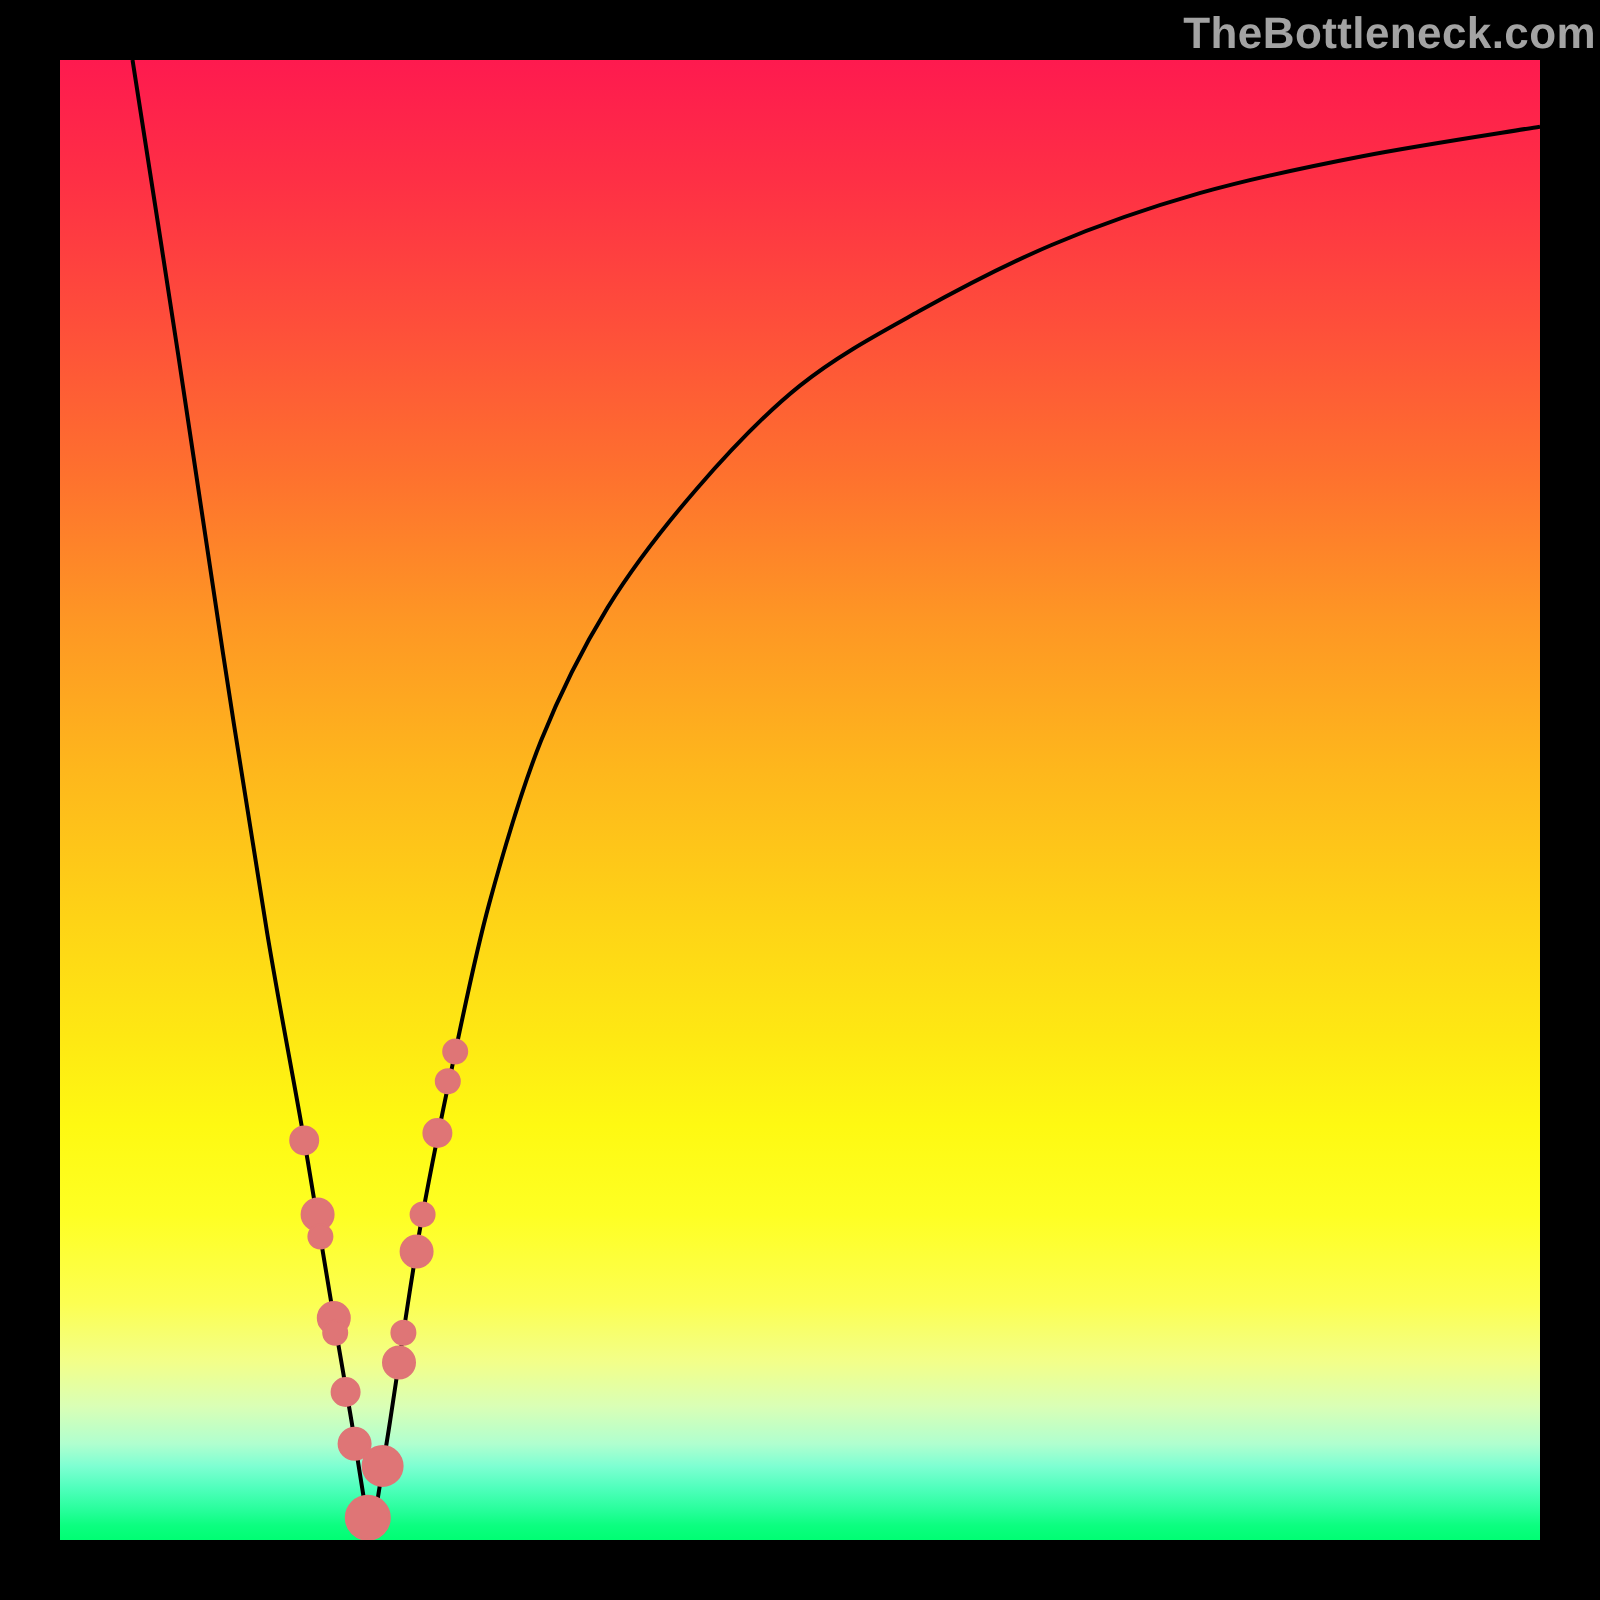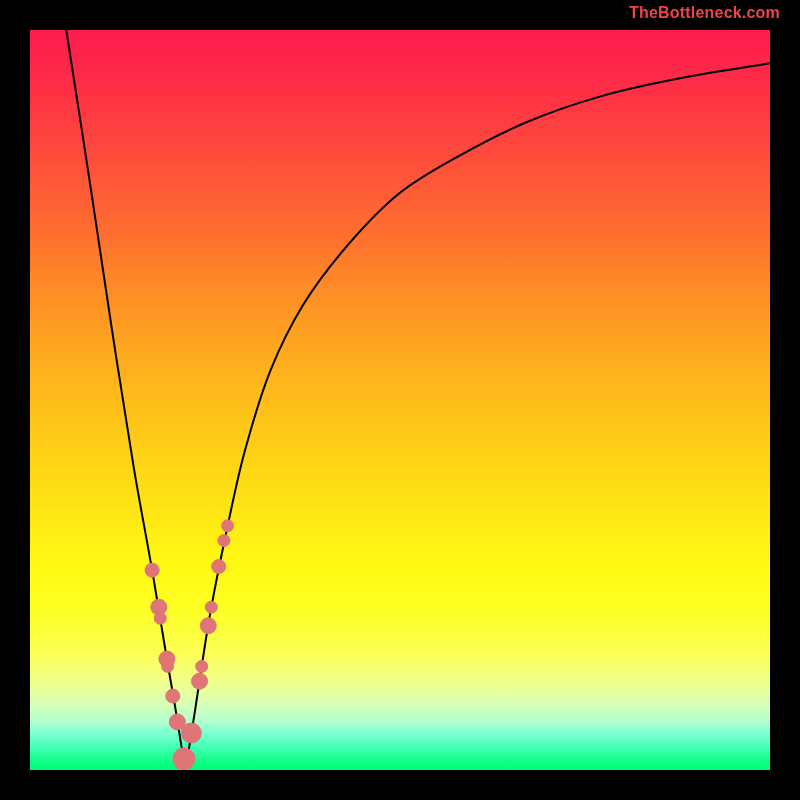--- a/index.html
+++ b/index.html
@@ -52,23 +52,23 @@
       #7effd2 95%,
       #4fffbc 96.5%,
       #27fe9b 98%,
       #0cfe80 99%,
       #00fe73 100%
     );
   }
   .watermark {
     position: absolute;
     top: 4px;
-    right: 20px;
-    color: #ef4444;
-    font-size: 16px;
+    right: 2px;
+    color: #a3a3a3;
+    font-size: 22px;
     font-weight: 600;
     letter-spacing: 0.2px;
     user-select: none;
   }
   svg.curve {
     position: absolute;
     top: 0;
     left: 0;
     width: 100%;
     height: 100%;

